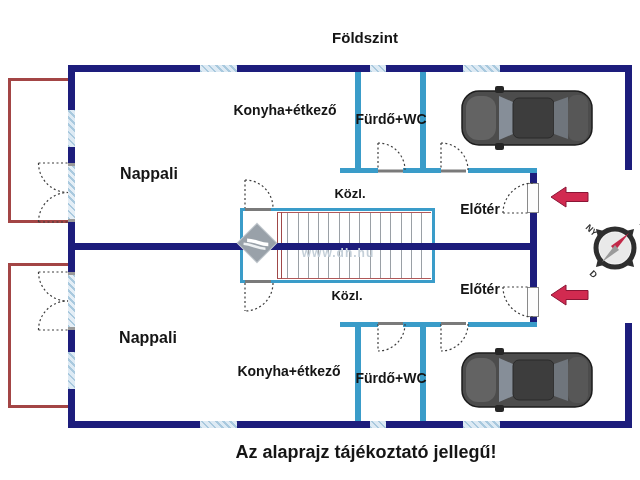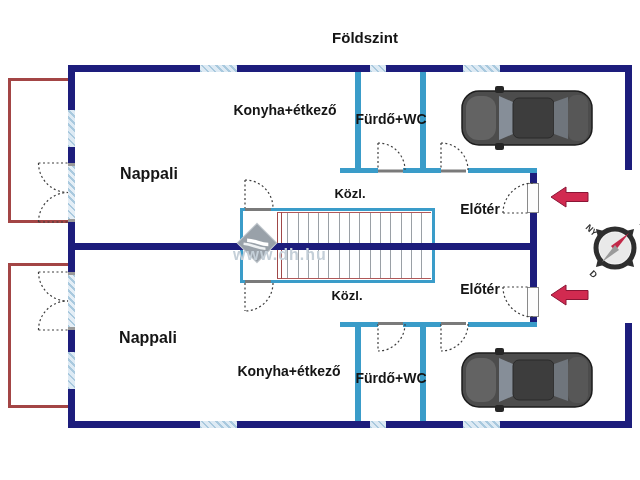--- a/index.html
+++ b/index.html
@@ -25,23 +25,23 @@
   .entrypanel{position:absolute;width:12px;height:30px;background:#fdfdfd;border:1px solid #8a8a8a;box-sizing:border-box;}
   
   .lbl{position:absolute;transform:translate(-50%,-50%);color:#151515;font-weight:bold;white-space:nowrap;}
   .t15{font-size:15px;} .t18{font-size:18px;} .t16{font-size:16px;}
   .t14{font-size:14px;} .t13{font-size:13px;}
   
   .wm{position:absolute;left:233px;top:227px;width:210px;text-align:center;
       font-family:"Liberation Serif", serif;color:#b3b3b3;font-weight:bold;
       font-variant:small-caps;font-size:18px;letter-spacing:2px;line-height:1;}
   .wm sup{font-size:8px;letter-spacing:0;}
-  .wmurl{position:absolute;left:233px;top:246px;width:210px;text-align:left;
+  .wmurl{position:absolute;left:233px;top:246px;width:210px;text-align:center;
       font-family:"Liberation Sans", sans-serif;color:#c4cfd8;font-weight:bold;
-      font-size:16px;letter-spacing:1px;}
+      font-size:12px;letter-spacing:1px;}
   svg text{font-family:"Liberation Sans", sans-serif;}
 </style>
 </head>
 <body>
 
 <div id="plan">
 
   <div class="terrace" style="left:8px;top:78px;width:64px;height:145px;"></div>
   <div class="terrace" style="left:8px;top:263px;width:64px;height:145px;"></div>
 
@@ -196,14 +196,15 @@
   <div class="lbl t14" style="left:285px;top:110px;">Konyha+étkező</div>
   <div class="lbl t14" style="left:391px;top:119px;">Fürdő+WC</div>
   <div class="lbl t16" style="left:149px;top:174px;">Nappali</div>
   <div class="lbl t13" style="left:350px;top:193px;">Közl.</div>
   <div class="lbl t14" style="left:480px;top:209px;">Előtér</div>
   <div class="lbl t13" style="left:347px;top:295px;">Közl.</div>
   <div class="lbl t14" style="left:480px;top:289px;">Előtér</div>
   <div class="lbl t16" style="left:148px;top:338px;">Nappali</div>
   <div class="lbl t14" style="left:289px;top:371px;">Konyha+étkező</div>
   <div class="lbl t14" style="left:391px;top:378px;">Fürdő+WC</div>
+  <div class="lbl t18" style="left:366px;top:452px;">Az alaprajz tájékoztató jellegű!</div>
 
 </div>
 
 </body></html>

